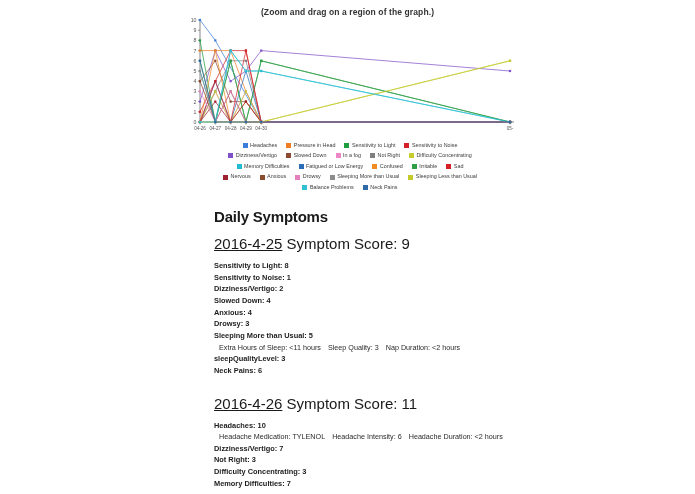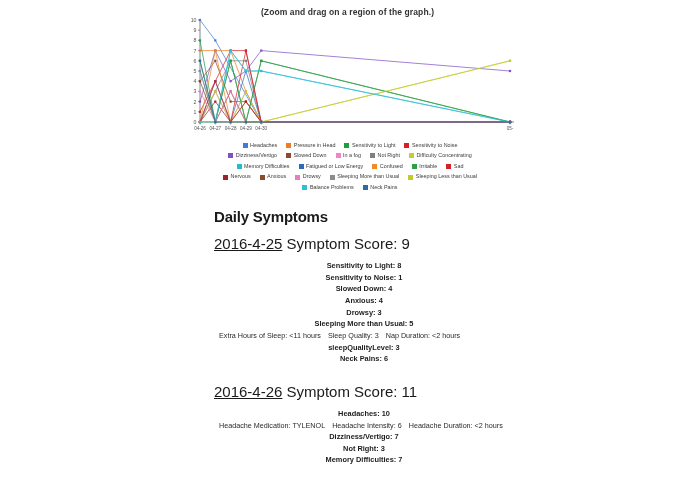--- a/index.html
+++ b/index.html
@@ -97,21 +97,20 @@
     line-height: 1.2;
   }
   .day-date {
     text-decoration: underline;
   }
   .sym-line {
     font-size: 7.4px;
     font-weight: bold;
     color: #1c1c1c;
     line-height: 1.58;
-    text-align: center;
   }
   .sym-sub {
     font-size: 7.2px;
     font-weight: normal;
     color: #2a2a2a;
     line-height: 1.58;
     padding-left: 5px;
   }
   .sym-sub .gap { display: inline-block; width: 7px; }
   .day-gap { height: 14px; }
@@ -415,31 +414,33 @@
     </div>
   </div>
 
 <div id="doc">
   <div id="doc-title">Daily Symptoms</div>
   <div id="days">
       <div class="day-block">
         <div class="day-head"><span class="day-date">2016-4-25</span><span> Symptom Score: 9</span></div>
         <div class="sym-line">Sensitivity to Light: 8</div>
         <div class="sym-line">Sensitivity to Noise: 1</div>
+        <div class="sym-line">Dizziness/Vertigo: 2</div>
         <div class="sym-line">Slowed Down: 4</div>
         <div class="sym-line">Anxious: 4</div>
         <div class="sym-line">Drowsy: 3</div>
         <div class="sym-line">Sleeping More than Usual: 5</div>
         <div class="sym-sub"><span>Extra Hours of Sleep: &lt;11 hours</span><span class="gap"></span><span>Sleep Quality: 3</span><span class="gap"></span><span>Nap Duration: &lt;2 hours</span></div>
         <div class="sym-line">sleepQualityLevel: 3</div>
         <div class="sym-line">Neck Pains: 6</div>
       </div>
       <div class="day-gap"></div>
       <div class="day-block">
         <div class="day-head"><span class="day-date">2016-4-26</span><span> Symptom Score: 11</span></div>
         <div class="sym-line">Headaches: 10</div>
         <div class="sym-sub"><span>Headache Medication: TYLENOL</span><span class="gap"></span><span>Headache Intensity: 6</span><span class="gap"></span><span>Headache Duration: &lt;2 hours</span></div>
         <div class="sym-line">Dizziness/Vertigo: 7</div>
         <div class="sym-line">Not Right: 3</div>
+        <div class="sym-line">Difficulty Concentrating: 3</div>
         <div class="sym-line">Memory Difficulties: 7</div>
       </div>
     </div>
 </div>
 
 </body></html>

